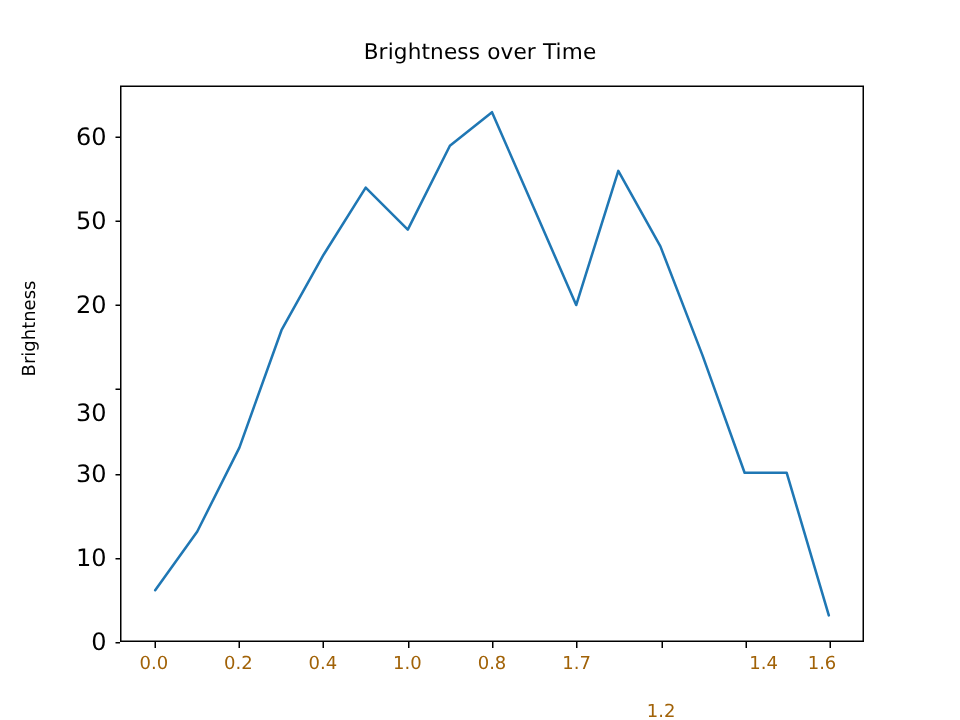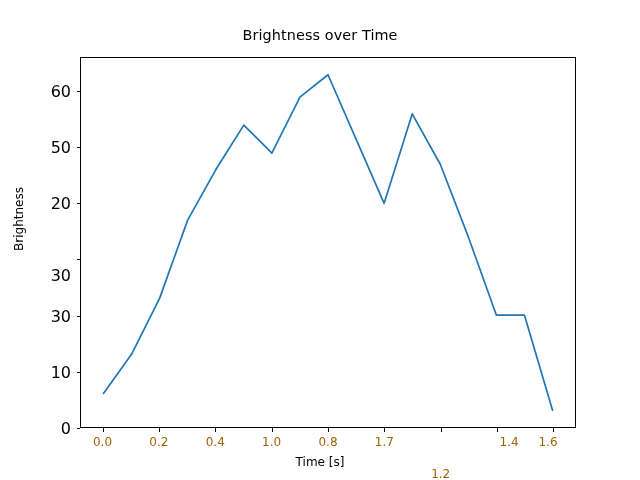--- a/index.html
+++ b/index.html
@@ -171,19 +171,18 @@
       <div class="tick-mark-x" style="left: 158.909px;"></div>
       <div class="tick-mark-x" style="left: 215.273px;"></div>
       <div class="tick-mark-x" style="left: 271.636px;"></div>
       <div class="tick-mark-x" style="left: 328px;"></div>
       <div class="tick-mark-x" style="left: 384.364px;"></div>
       <div class="tick-mark-x" style="left: 440.727px;"></div>
       <div class="tick-mark-x" style="left: 497.091px;"></div>
       <div class="tick-mark-x" style="left: 553.455px;"></div>
     </div>
 
-  <div id="xaxis-title">Time [s]</div>
 
   <div id="yaxis-title-wrap">
     <div id="yaxis-title">Brightness</div>
   </div>
 
 </div>
 
 </body></html>

